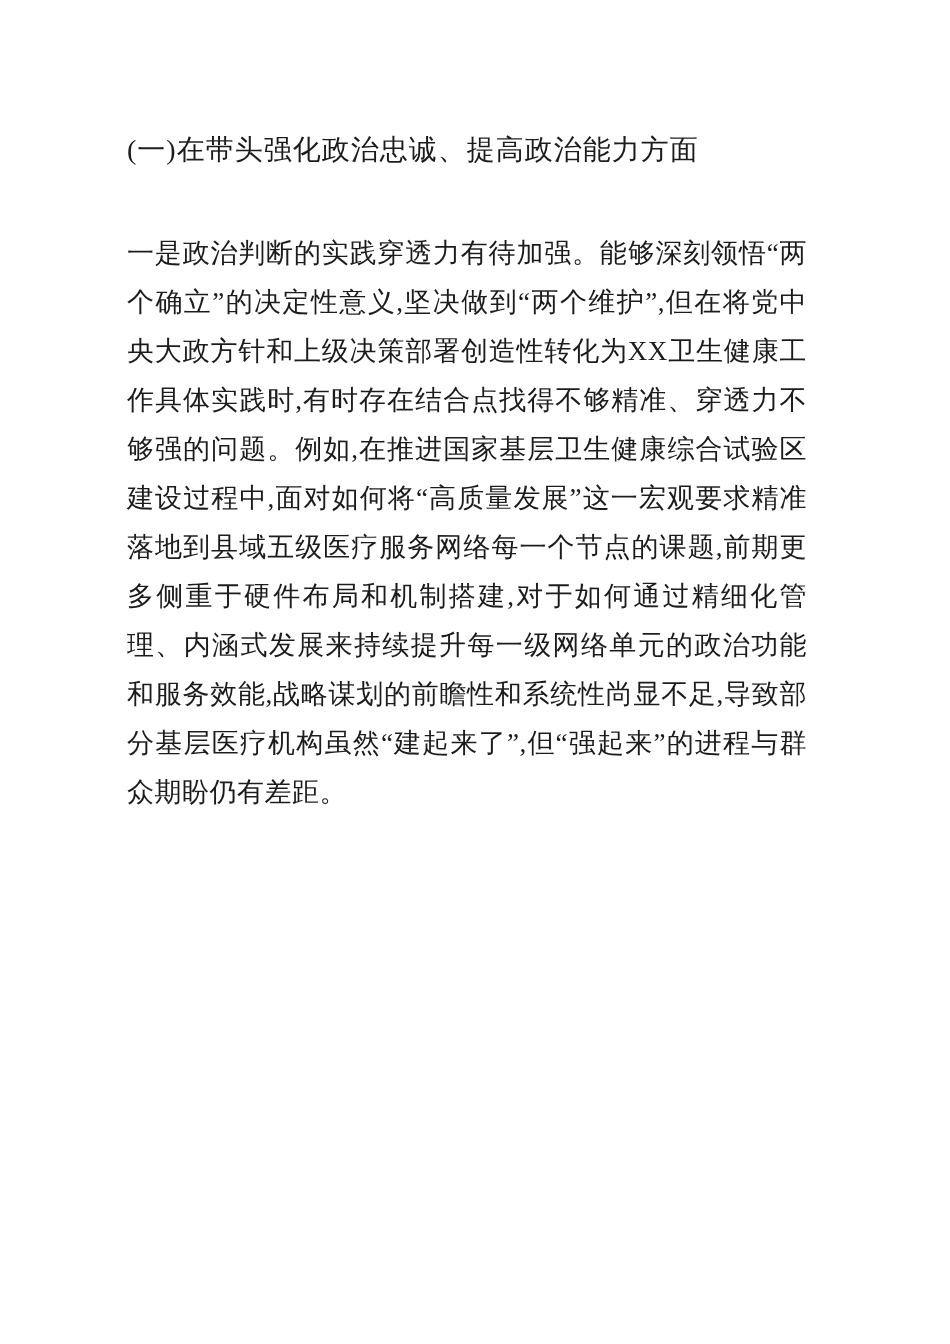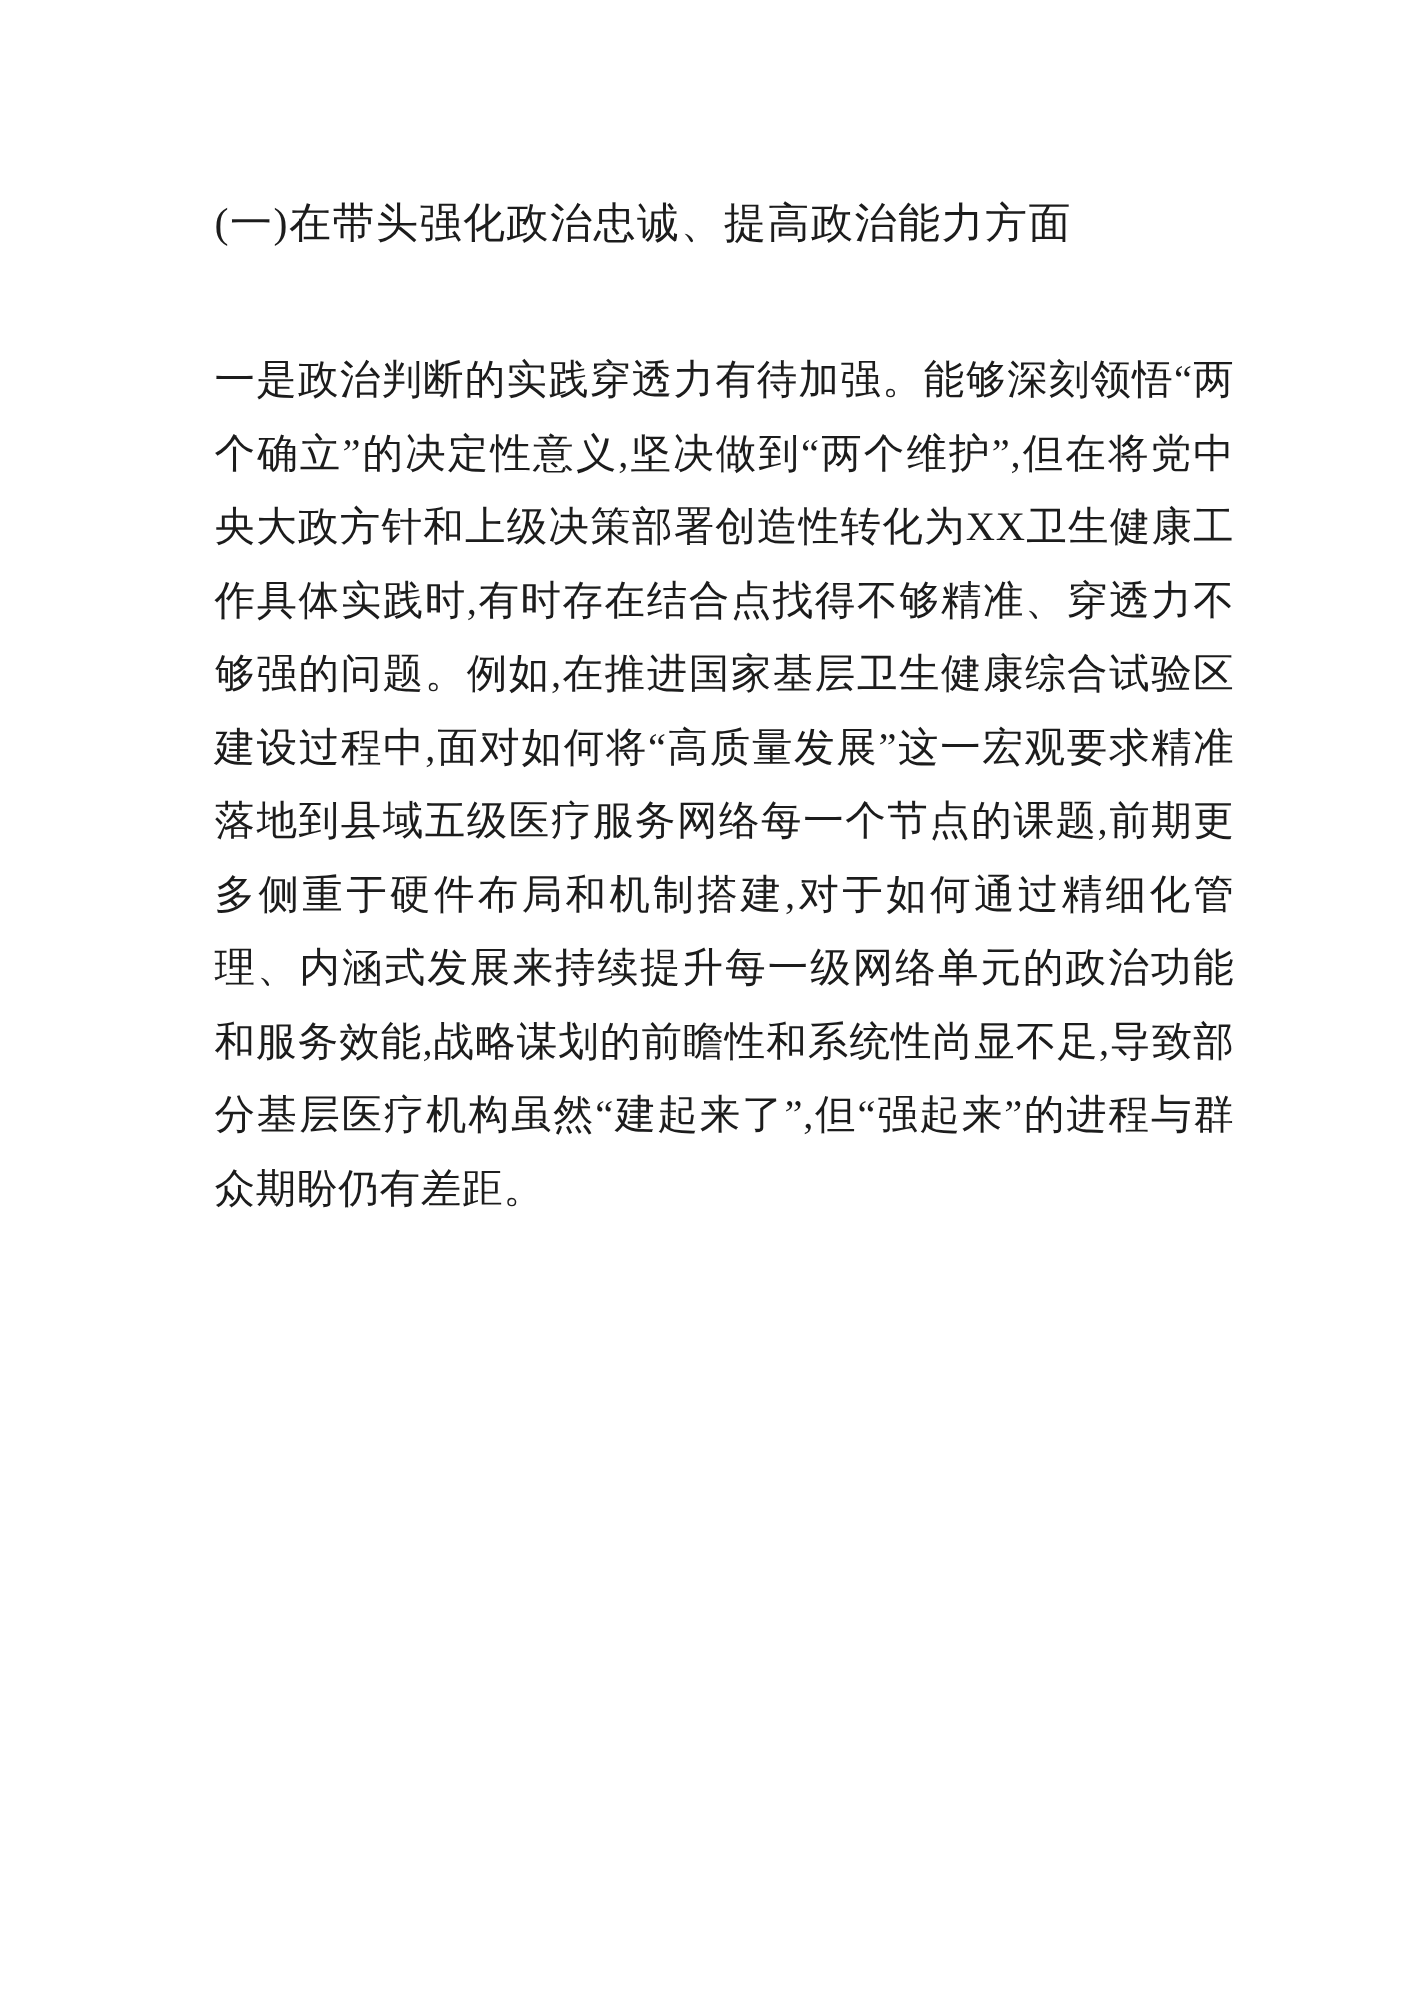--- a/index.html
+++ b/index.html
@@ -9,21 +9,21 @@
   }
   body {
     width: 950px;
     height: 1344px;
     position: relative;
     overflow: hidden;
     font-family: "Liberation Serif", "DejaVu Serif", serif;
   }
   .doc {
     position: absolute;
-    left: 143px;
+    left: 127px;
     top: 0;
     width: 680px;
     color: #1c1c1c;
   }
   .doc-heading {
     margin: 0;
     padding-top: 125px;
     font-size: 28px;
     line-height: 49px;
     font-weight: 400;

